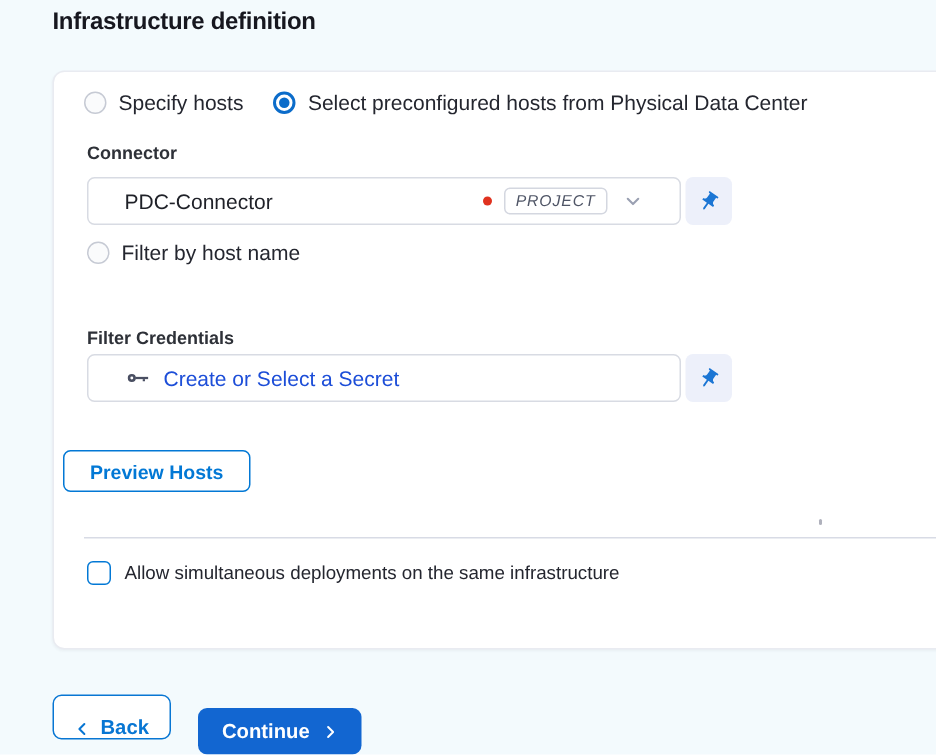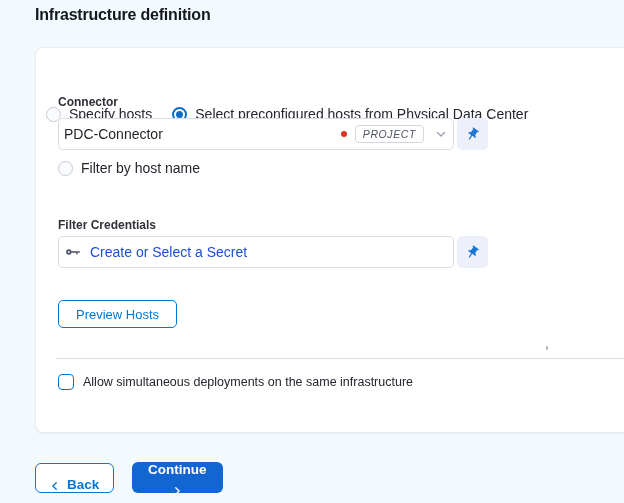--- a/index.html
+++ b/index.html
@@ -13,61 +13,61 @@
     position:absolute;left:35px;top:6px;
     font-size:16px;font-weight:700;color:#16171f;letter-spacing:-0.2px;
   }
   .card{
     position:absolute;left:35px;top:47px;width:600px;height:386px;
     background:#ffffff;border:1px solid #e9ebf1;border-radius:8px;
     box-shadow:0 1px 2px rgba(40,41,61,0.05);
     box-sizing:border-box;
   }
   .row-radios{position:absolute;display:flex;align-items:center;gap:20px;}
-  .r1{left:10px;top:12px;margin-top:46px;}
+  .r1{left:20px;top:12px;}
   .r2{left:22px;top:112px;}
   .radio-opt{display:flex;align-items:center;gap:8px;font-size:14px;color:#24262f;cursor:default;}
   .radio{
     width:15px;height:15px;border-radius:50%;
     border:1px solid #c6cad4;background:#fafbfc;
     box-sizing:border-box;position:relative;flex:none;
   }
   .radio.sel{border:2px solid #0b6cca;background:#fff;}
   .radio.sel::after{content:"";position:absolute;inset:2px;border-radius:50%;background:#0b6cca;}
 
   .field-label{position:absolute;left:22px;font-size:12px;font-weight:600;color:#2e3138;}
   .lbl-connector{top:47px;}
   .lbl-cred{top:170px;}
 
   .input-row{position:absolute;left:22px;display:flex;align-items:stretch;gap:3px;height:32px;}
   .ir-connector{top:70px;}
   .ir-cred{top:188px;}
   .text-input{
     width:396px;border:1px solid #d8dbe3;border-radius:5px;background:#fff;
-    display:flex;align-items:center;padding:0 5px;box-sizing:border-box;gap:8px;
+    display:flex;align-items:center;padding:0 24px;box-sizing:border-box;gap:8px;
   }
   .input-value{font-size:14px;color:#1f2128;flex:1;white-space:nowrap;overflow:hidden;}
   .req-dot{width:6px;height:6px;border-radius:50%;background:#e0321f;flex:none;}
   .scope-badge{
     border:1px solid #d4d7e0;border-radius:4px;padding:2px 7px;
     font-size:10.5px;letter-spacing:0.6px;color:#4f5566;font-weight:500;flex:none;background:#fff;font-style:italic;
   }
   .chev-down{display:flex;align-items:center;flex:none;padding-left:2px;}
   .pin-btn{
     width:31px;border-radius:5px;background:#edf0fa;
     display:flex;align-items:center;justify-content:center;flex:none;cursor:pointer;
   }
   .pin-btn svg{transform:rotate(35deg);}
   .key-icon{display:flex;align-items:center;flex:none;}
   .cred-placeholder{font-size:14px;color:#1d4ed8;flex:1;white-space:nowrap;}
 
   .preview-btn{
-    position:absolute;left:22px;top:252px;height:28px;padding:0 17px;
+    position:absolute;left:6px;top:252px;height:28px;padding:0 17px;
     border:1px solid #0278d5;border-radius:5px;background:#fff;
-    color:#0278d5;font-weight:400;font-size:13px;
+    color:#0278d5;font-weight:700;font-size:13px;
     display:flex;align-items:center;cursor:pointer;
     font-family:inherit;
   }
   .divider{position:absolute;left:20px;right:0;top:310px;border-top:1px solid #d8dbe5;}
   .artifact{position:absolute;left:510px;top:298px;width:2px;height:4px;background:#9b9eab;opacity:.8;border-radius:1px;}
 
   .cb-row{position:absolute;left:22px;top:326px;display:flex;align-items:center;gap:9px;}
   .checkbox{
     width:16px;height:16px;border:1.5px solid #0278d5;border-radius:4px;
     background:#fff;box-sizing:border-box;flex:none;cursor:pointer;
@@ -75,26 +75,25 @@
   .cb-label{font-size:12.5px;color:#24262f;}
 
   .back-btn{
     position:absolute;left:35px;top:463px;height:30px;padding:0 14px;
     border:1px solid #0876d3;border-radius:6px;background:#fff;
     color:#0876d3;font-weight:700;font-size:13.5px;
     display:flex;align-items:flex-end;gap:7px;box-sizing:border-box;cursor:pointer;
     font-family:inherit;
   }
   .continue-btn{
-    position:absolute;left:132px;top:462px;height:31px;padding:0 16px;
+    position:absolute;left:132px;top:472px;height:31px;padding:0 16px;
     border:none;border-radius:6px;background:#1266d1;
     color:#ffffff;font-weight:700;font-size:13.5px;
     display:flex;align-items:center;gap:8px;cursor:pointer;
     font-family:inherit;
-    flex-direction:column;
   }
 </style>
 </head>
 <body>
 
 <div class="title">Infrastructure definition</div>
 
 <div class="card">
 
   <div class="row-radios r1">

